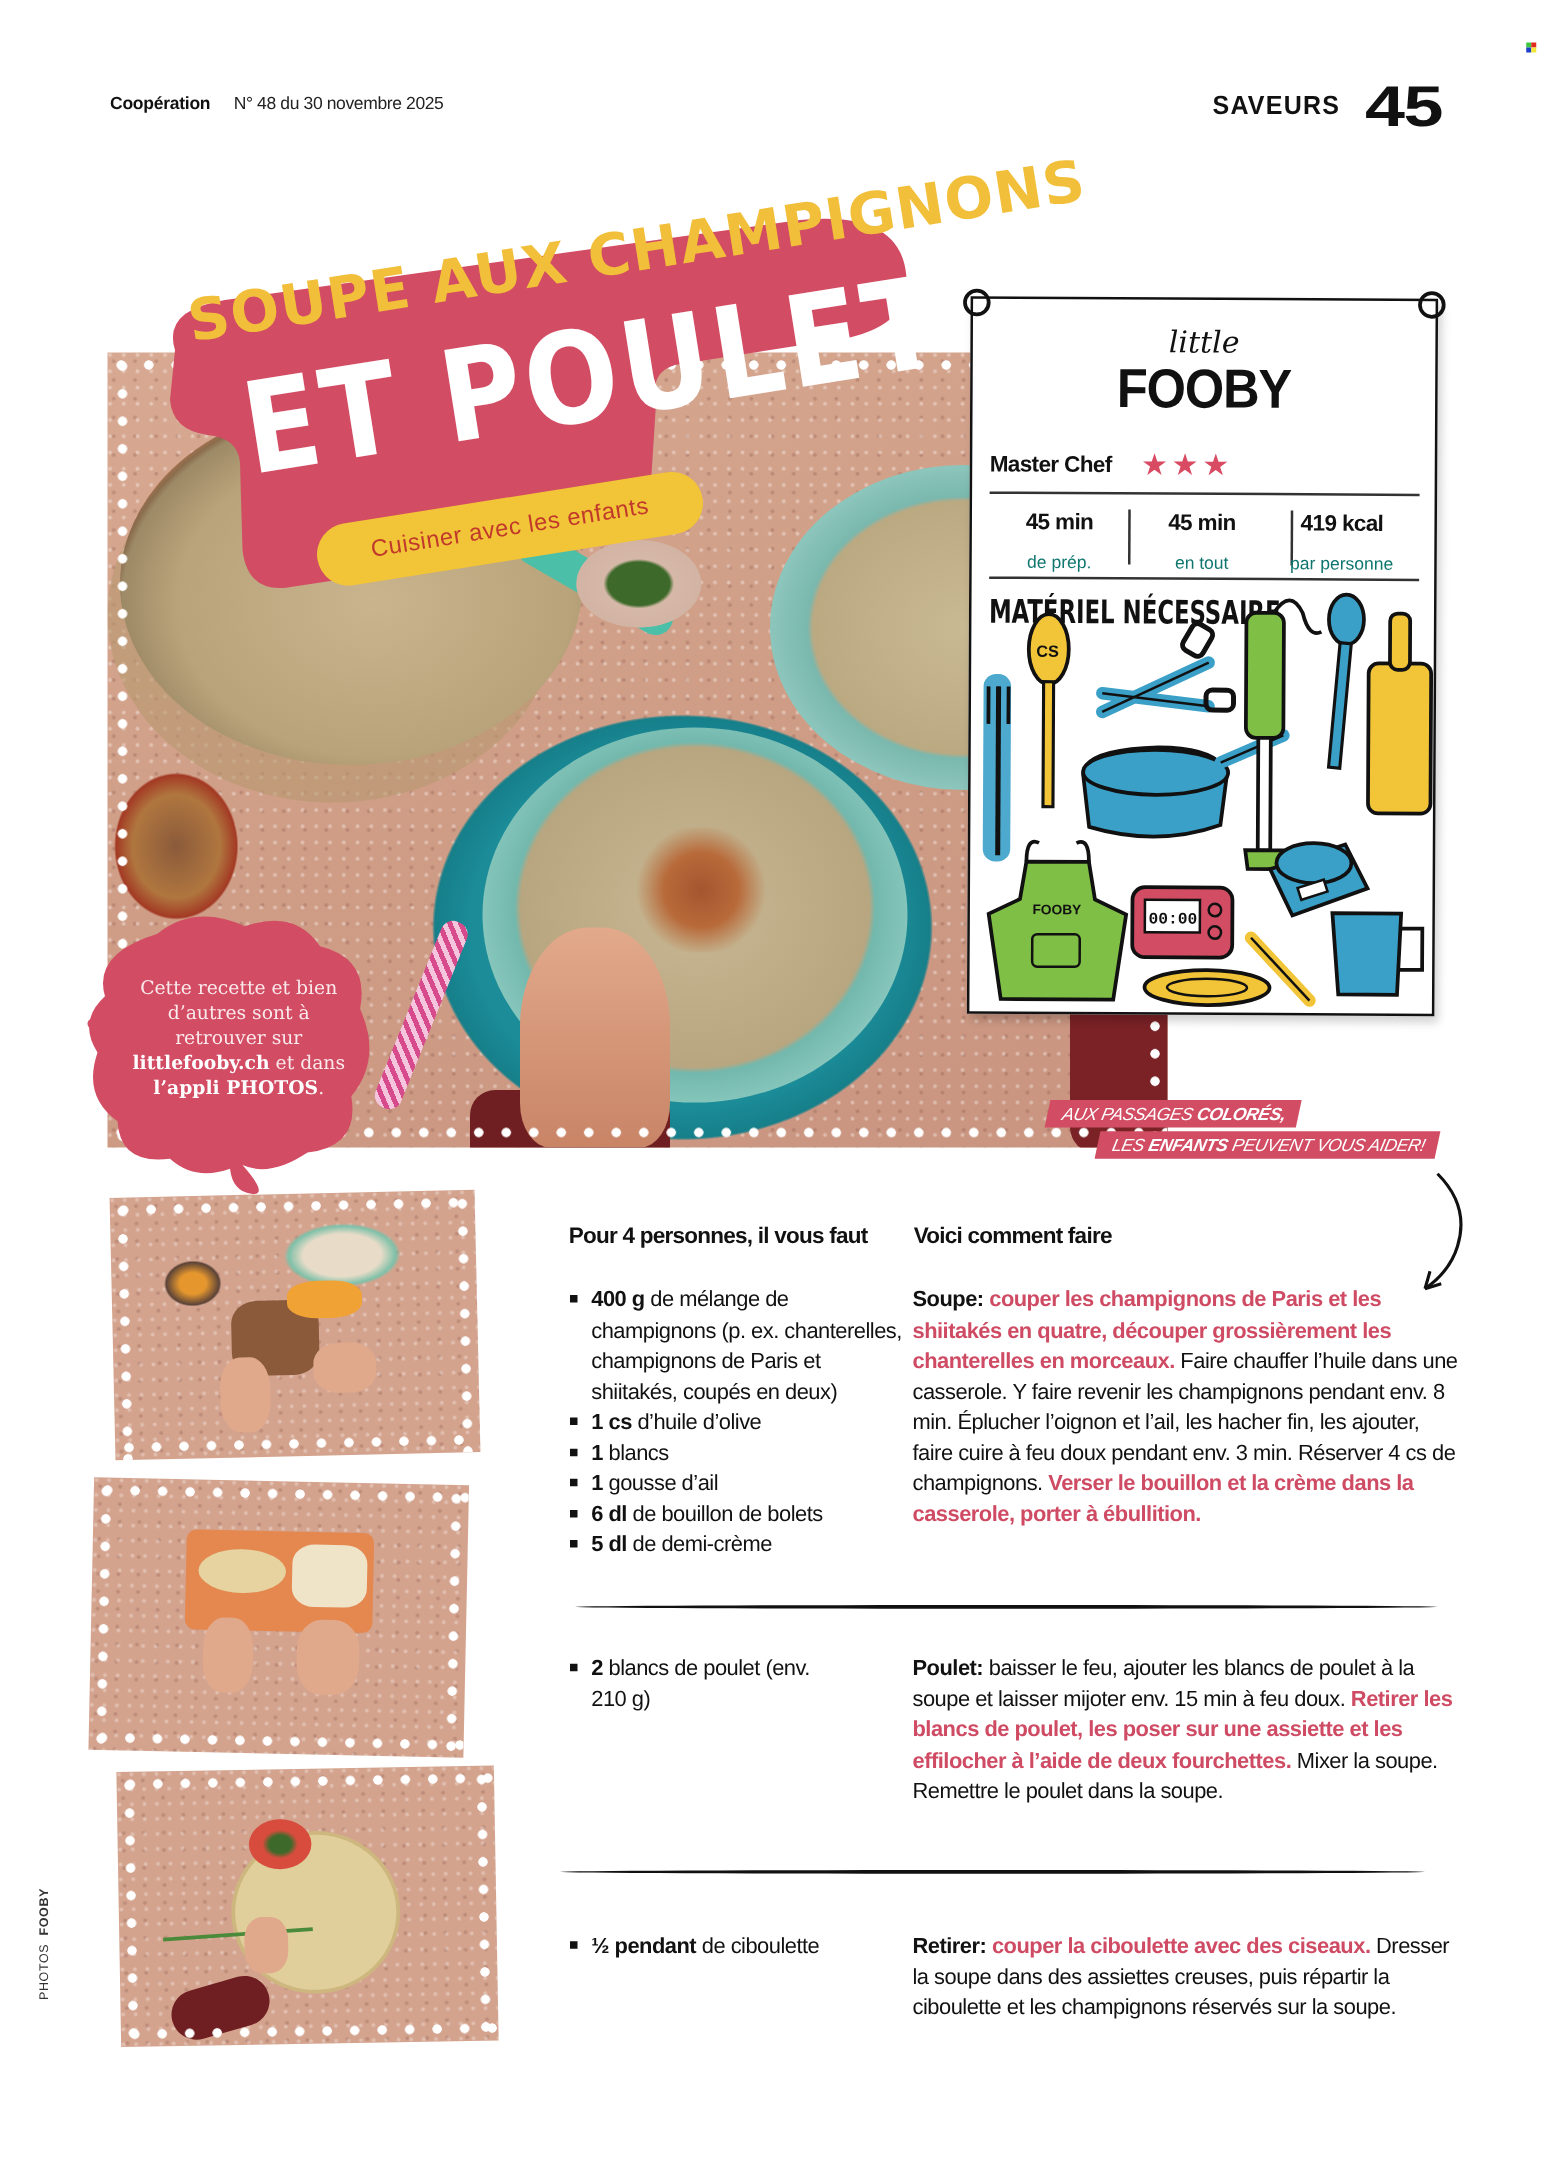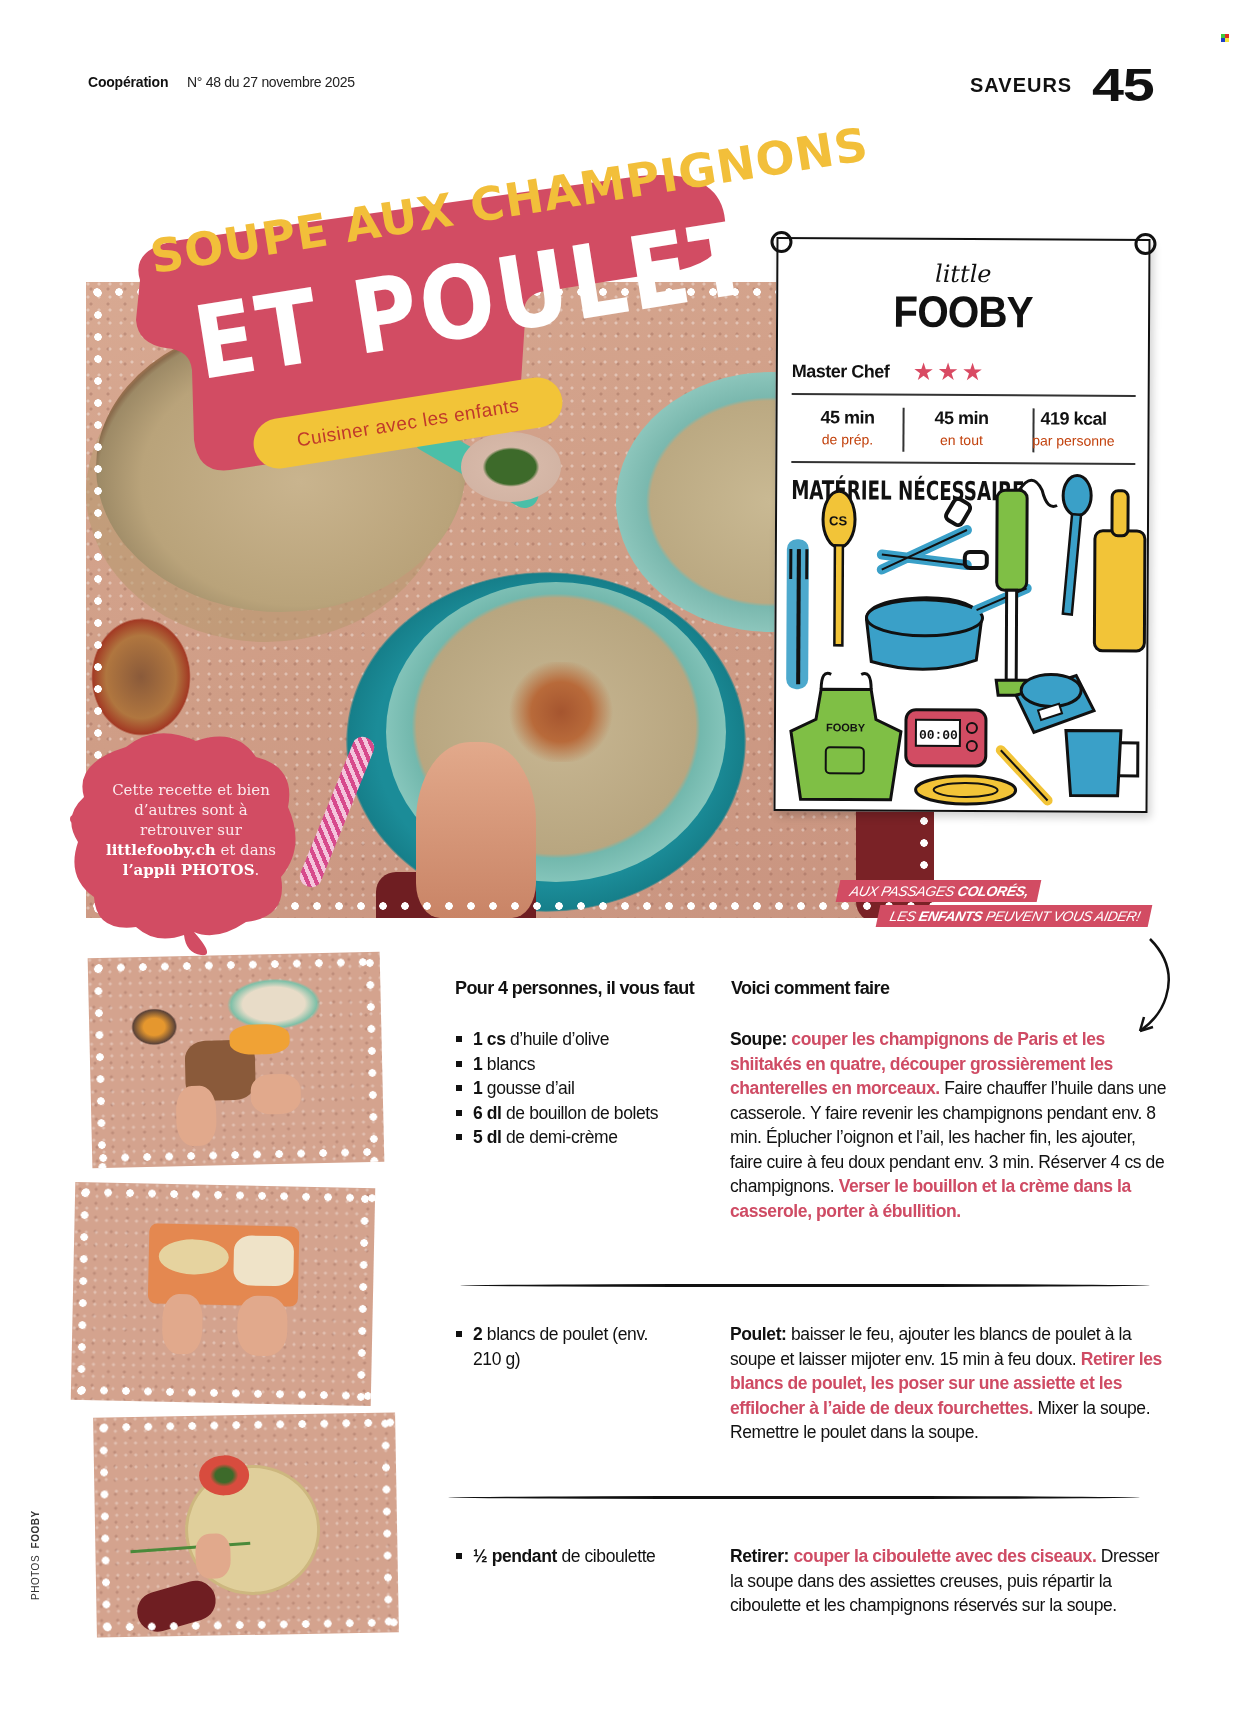--- a/index.html
+++ b/index.html
@@ -52,21 +52,21 @@
 
   
   .card { left: 775px; top: 238px; width: 374px; height: 574px; background: #fff; border: 2px solid #111; box-shadow: 3px 5px 8px rgba(0,0,0,0.18); transform: rotate(0.3deg); }
   .card-logo-small { left: 0; width: 100%; top: 22px; text-align: center; font-family: "DejaVu Serif", serif; font-style: italic; font-size: 24px; line-height: 1; }
   .card-logo-big { left: 0; width: 100%; top: 50px; text-align: center; font-size: 44px; font-weight: 900; letter-spacing: -1px; line-height: 1; transform: scaleX(0.92); }
   .card-level { left: 14px; top: 122px; font-size: 18px; font-weight: bold; letter-spacing: -0.5px; }
   .card-stars { left: 135px; top: 118px; font-size: 24px; color: #d94a63; letter-spacing: 3px; }
   .card-rule { left: 14px; width: 344px; height: 1.5px; background: #333; }
   .stat { top: 168px; width: 112px; text-align: center; }
   .stat-val { font-size: 18px; font-weight: bold; letter-spacing: -0.5px; display: block; }
-  .stat-lbl { font-size: 14px; display: block; color: #c2410c; margin-top: 3px; }
+  .stat-lbl { font-size: 14px; display: block; color: #0f766e; margin-top: 13px; }
   .stat-sep { top: 168px; width: 1.5px; height: 44px; background: #333; }
   .card-equip-title { left: 14px; top: 236px; font-family: "DejaVu Sans Condensed", "DejaVu Sans", sans-serif; font-size: 26px; font-weight: bold; letter-spacing: 0px; transform: scaleX(0.78); transform-origin: left; white-space: nowrap; }
   .pin { width: 22px; height: 22px; border: 3px solid #111; border-radius: 50%; }
   .pin-l { left: -8px; top: -8px; }
   .pin-r { right: -8px; top: -8px; }
 
   
   .callout1 { left: 838px; top: 880px; background: #d24c63; color: #fff; font-size: 14px; font-style: italic; padding: 3px 10px 3px 12px; transform: skewX(-12deg); white-space: nowrap; letter-spacing: -0.3px; }
   .callout2 { left: 878px; top: 905px; background: #d24c63; color: #fff; font-size: 14px; font-style: italic; padding: 3px 10px 3px 12px; transform: skewX(-12deg); white-space: nowrap; letter-spacing: -0.3px; }
 
@@ -95,21 +95,21 @@
 
   .arrow { left: 1136px; top: 935px; }
 
   .credit { left: 30px; top: 1600px; font-size: 10px; transform: rotate(-90deg); transform-origin: left top; white-space: nowrap; letter-spacing: 0.5px; color: #333; }
   .credit b { font-weight: bold; }
 </style>
 </head>
 <body>
 
 <div class="abs hdr-pub">Coopération</div>
-<div class="abs hdr-issue">N° 48 du 27 novembre 2025</div>
+<div class="abs hdr-issue">N° 48 du 30 novembre 2025</div>
 <div class="abs hdr-section">SAVEURS</div>
 <div class="abs hdr-page">45</div>
 <div class="abs colorbox">
   <span style="background:#3ec83e"></span>
   <span style="background:#e02a1e"></span>
   <span style="background:#1d3ec8"></span>
   <span style="background:#f2e63a"></span>
 </div>
 
 <div class="abs photo-main">
@@ -302,20 +302,21 @@
   <div class="abs dots-top" style="left:0;top:6px;width:100%;"></div>
   <div class="abs dots-bottom" style="left:0;bottom:6px;width:100%;"></div>
   <div class="abs dots-left" style="left:6px;top:0;height:100%;"></div>
   <div class="abs dots-right" style="right:6px;top:0;height:100%;"></div>
 </div>
 
 <div class="abs col-head" style="left:455px;">Pour 4 personnes, il vous faut</div>
 <div class="abs col-head" style="left:731px;">Voici comment faire</div>
 
 <ul class="abs ing-list" style="top:1027px;">
+  <li><b>400 g</b><span> de mélange de champignons (p. ex. chanterelles, champignons de Paris et shiitakés, coupés en deux)</span></li>
   <li><b>1 cs</b><span> d’huile d’olive</span></li>
   <li><b>1</b><span> blancs</span></li>
   <li><b>1</b><span> gousse d’ail</span></li>
   <li><b>6 dl</b><span> de bouillon de bolets</span></li>
   <li><b>5 dl</b><span> de demi-crème</span></li>
 </ul>
 
 <div class="abs steps" style="top:1027px;">
   <b>Soupe:</b><span class="hl"> couper les champignons de Paris et les shiitakés en quatre, découper grossièrement les chanterelles en morceaux.</span><span> Faire chauffer l’huile dans une casserole. Y faire revenir les champignons pendant env. 8 min. Éplucher l’oignon et l’ail, les hacher fin, les ajouter, faire cuire à feu doux pendant env. 3 min. Réserver 4 cs de champignons.</span><span class="hl"> Verser le bouillon et la crème dans la casserole, porter à ébullition.</span>
 </div>

